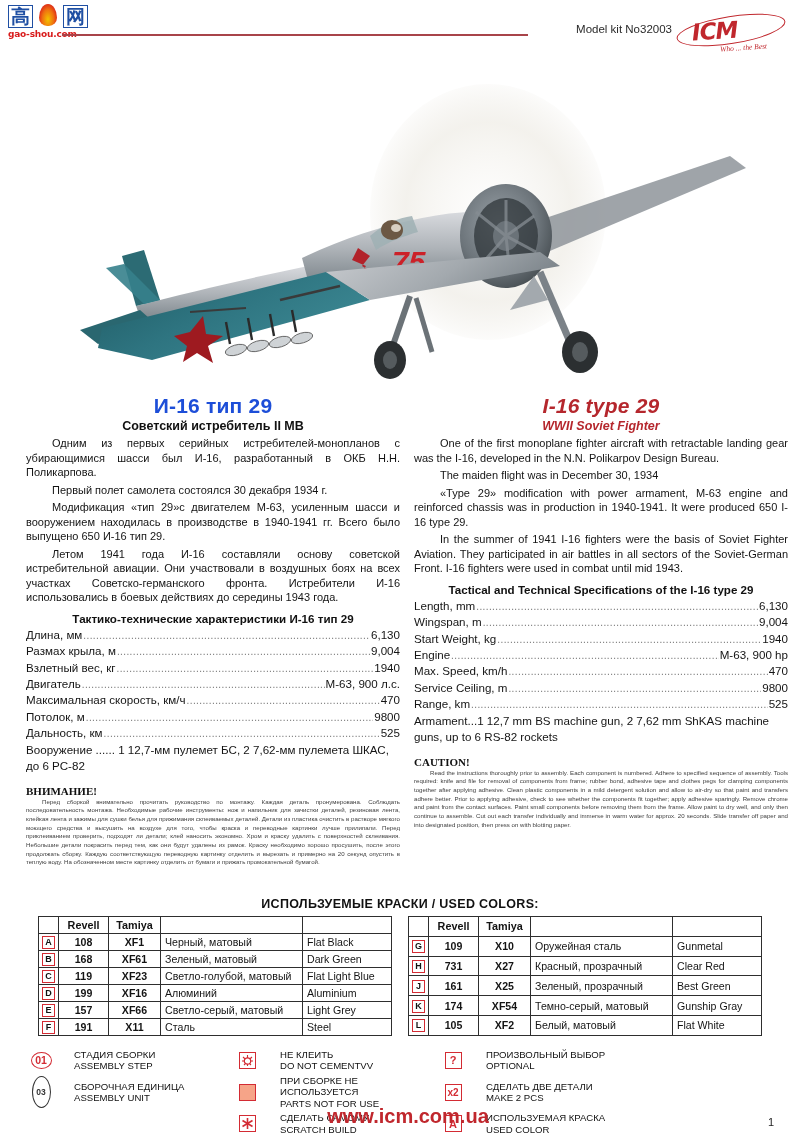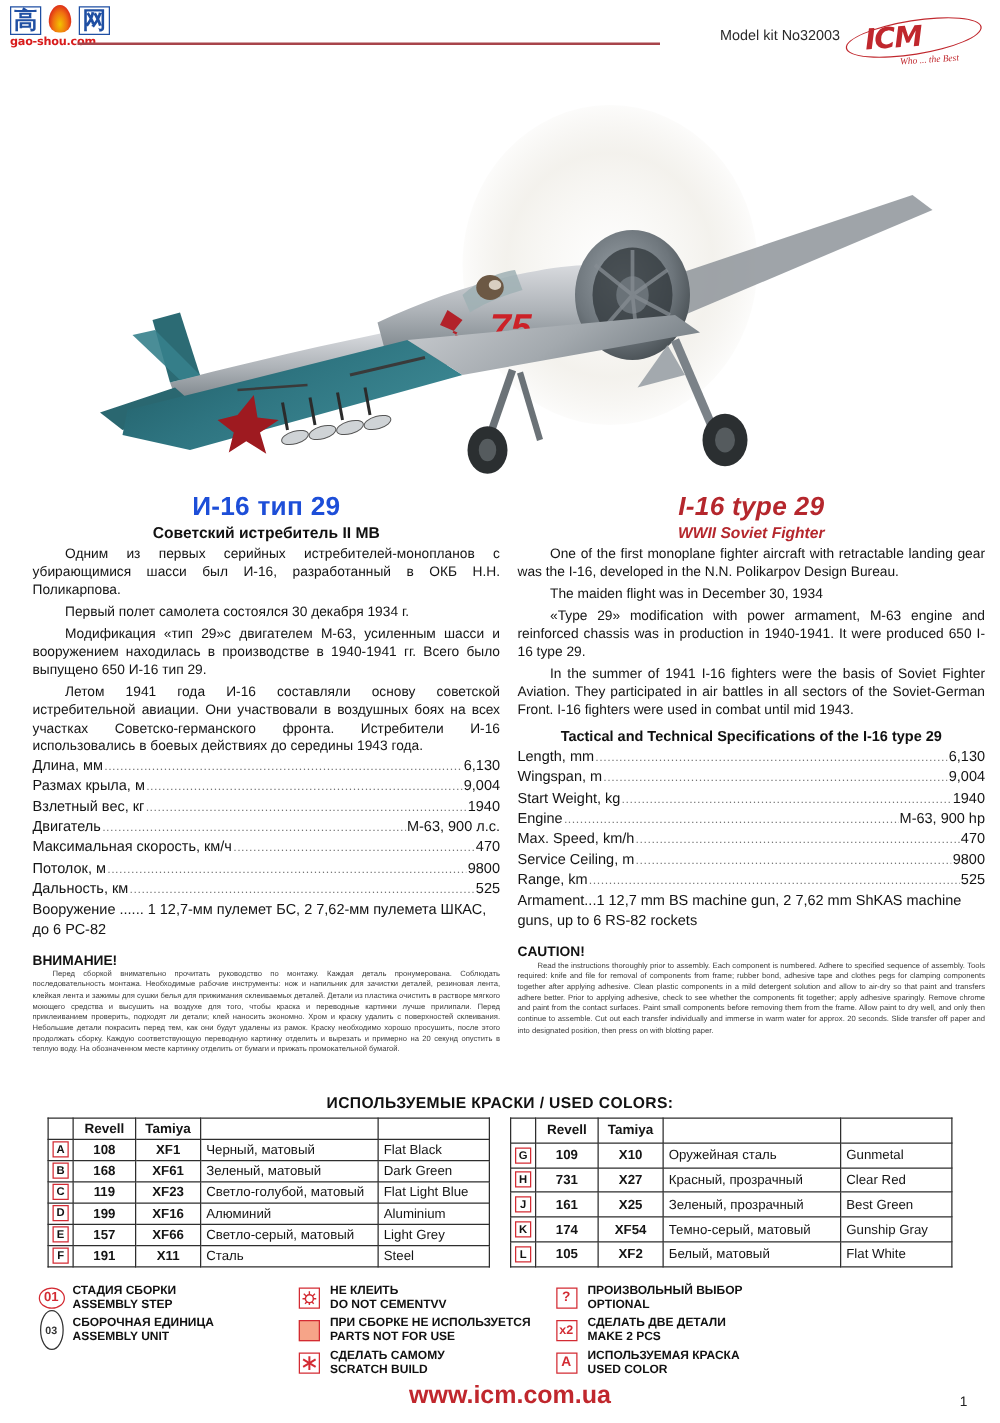--- a/index.html
+++ b/index.html
@@ -112,21 +112,21 @@
   .spec-label { white-space: nowrap; }
   .spec-dots {
     flex: 1; overflow: hidden; white-space: nowrap;
     margin: 0 1px; color: #777; font-size: 10px;
     letter-spacing: 0.4px;
   }
   .spec-val { white-space: nowrap; }
   .spec-wrap { font-size: 11.6px; line-height: 1.42; color: #141414; }
 
   .caution-h {
-    font-size: 11px; font-weight: bold; margin-top: 10px; color: #111;
+    font-size: 11px; font-weight: bold; margin-top: 10px; color: #111; font-family: Liberation Serif, serif;
   }
   .caution-b {
     font-size: 6.1px; line-height: 1.42; text-align: justify;
     text-indent: 16px; color: #3d3d3d; margin-top: 1px;
   }
 
   
   .colors-head {
     text-align: center; font-size: 12.5px; font-weight: bold;
     color: #111; margin-top: 30px; letter-spacing: 0.3px;
@@ -152,22 +152,22 @@
     text-align: center; background: #fff;
   }
 
   
   .legend {
     display: grid;
     grid-template-columns: 200px 200px 200px;
     gap: 3px 6px;
     padding: 0 30px; margin-top: 13px;
   }
-  .lg { display: flex; align-items: center; gap: 6px; }
-  .lg-txt { font-size: 9.6px; font-weight: bold; line-height: 1.2; color: #111; }
+  .lg { display: flex; align-items: center; gap: 22px; }
+  .lg-txt { font-size: 9.6px; font-weight: normal; line-height: 1.2; color: #111; }
   .lg-txt span { display: block; }
   .ico {
     flex: none; width: 22px; height: 19px;
     display: flex; align-items: center; justify-content: center;
     font-weight: bold; font-size: 10.5px; color: #d32b33;
   }
   .ico-circle {
     width: 21px; height: 17px; border: 1.6px solid #d32b33;
     border-radius: 50%; display: flex; align-items: center;
     justify-content: center; font-size: 10.5px;
@@ -323,20 +323,21 @@
 
   <div class="col">
     <div class="t-ru">И-16 тип 29</div>
     <div class="sub-ru">Советский истребитель II МВ</div>
 
     <div class="para">Одним из первых серийных истребителей-монопланов с убирающимися шасси был И-16, разработанный в ОКБ Н.Н. Поликарпова.</div>
     <div class="para">Первый полет самолета состоялся 30 декабря 1934 г.</div>
     <div class="para">Модификация «тип 29»с двигателем М-63, усиленным шасси и вооружением находилась в производстве в 1940-1941 гг. Всего было выпущено 650 И-16 тип 29.</div>
     <div class="para">Летом 1941 года И-16 составляли основу советской истребительной авиации. Они участвовали в воздушных боях на всех участках Советско-германского фронта. Истребители И-16 использовались в боевых действиях до середины 1943 года.</div>
 
+    <div class="spec-title">Тактико-технические характеристики И-16 тип 29</div>
     <div>
       <div class="spec-row">
           <span class="spec-label">Длина, мм</span>
           <span class="spec-dots">..................................................................................................</span>
           <span class="spec-val">6,130</span>
         </div>
       <div class="spec-row">
           <span class="spec-label">Размах крыла, м</span>
           <span class="spec-dots">..................................................................................................</span>
           <span class="spec-val">9,004</span>

